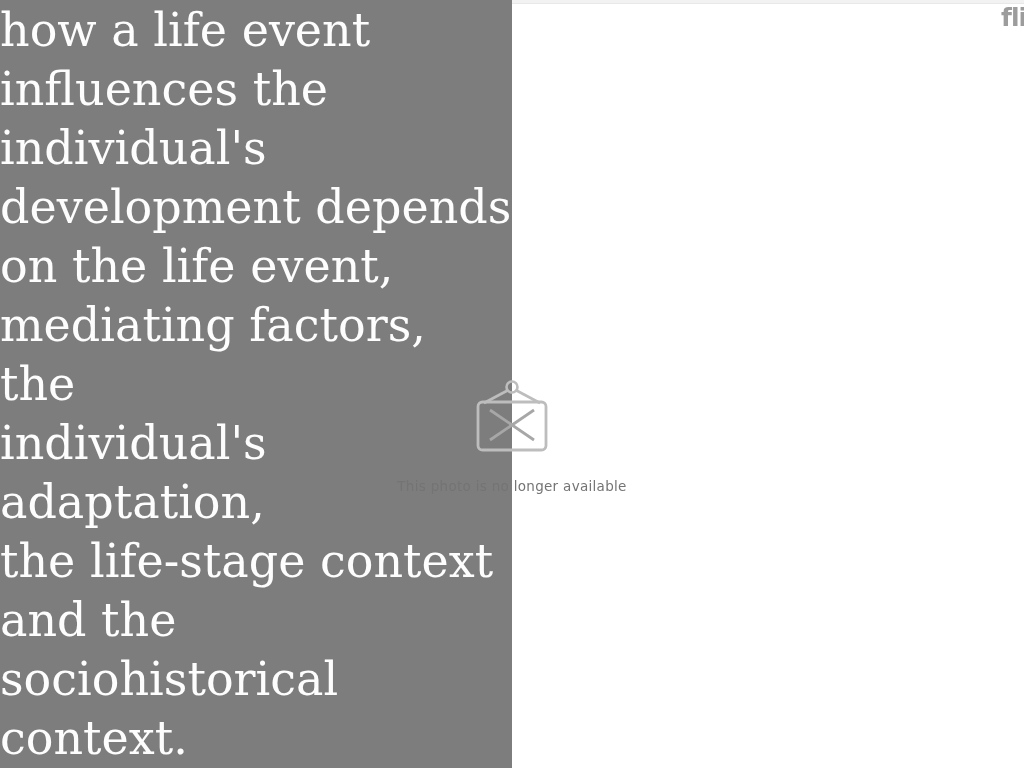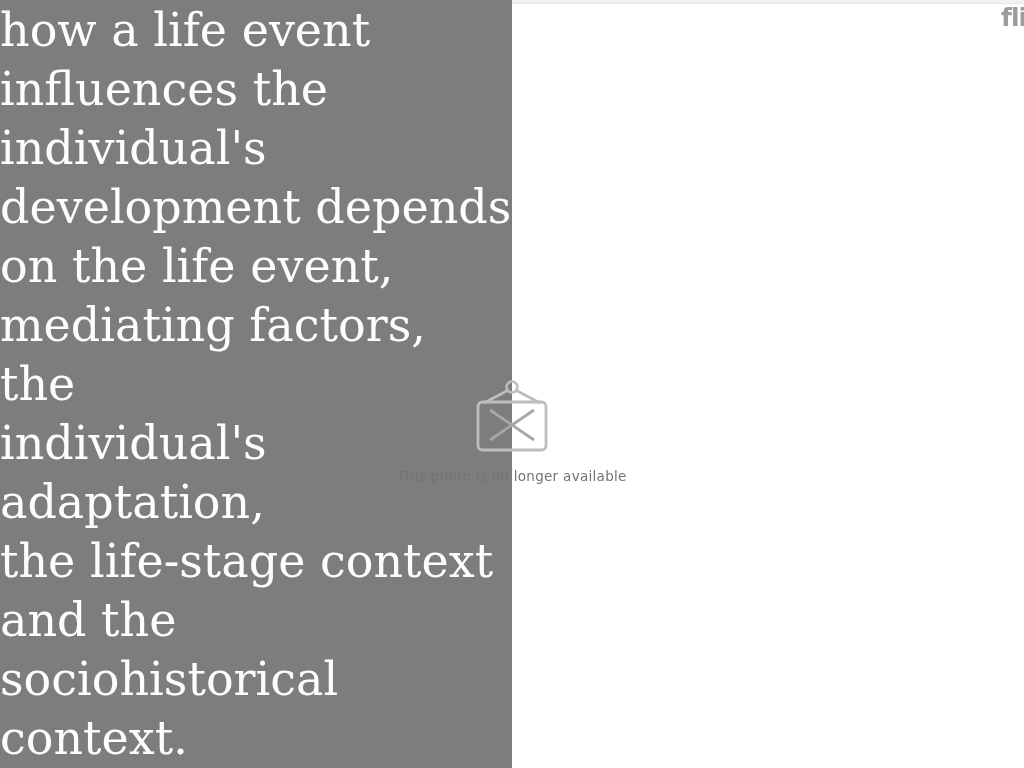--- a/index.html
+++ b/index.html
@@ -56,21 +56,21 @@
     left: 0; top: 378px;
     width: 1024px;
     z-index: 5;
     display: flex;
     flex-direction: column;
     align-items: center;
     pointer-events: none;
   }
   .broken-icon { display: block; }
   .placeholder-msg {
-    margin-top: 16px;
+    margin-top: 26px;
     font-family: "DejaVu Sans", "Liberation Sans", sans-serif;
     font-size: 13.5px;
     letter-spacing: 0.3px;
     color: var(--message-color, #747474);
   }
 
   
   .watermark-clip {
     position: absolute;
     left: 1001px; top: 6px;

